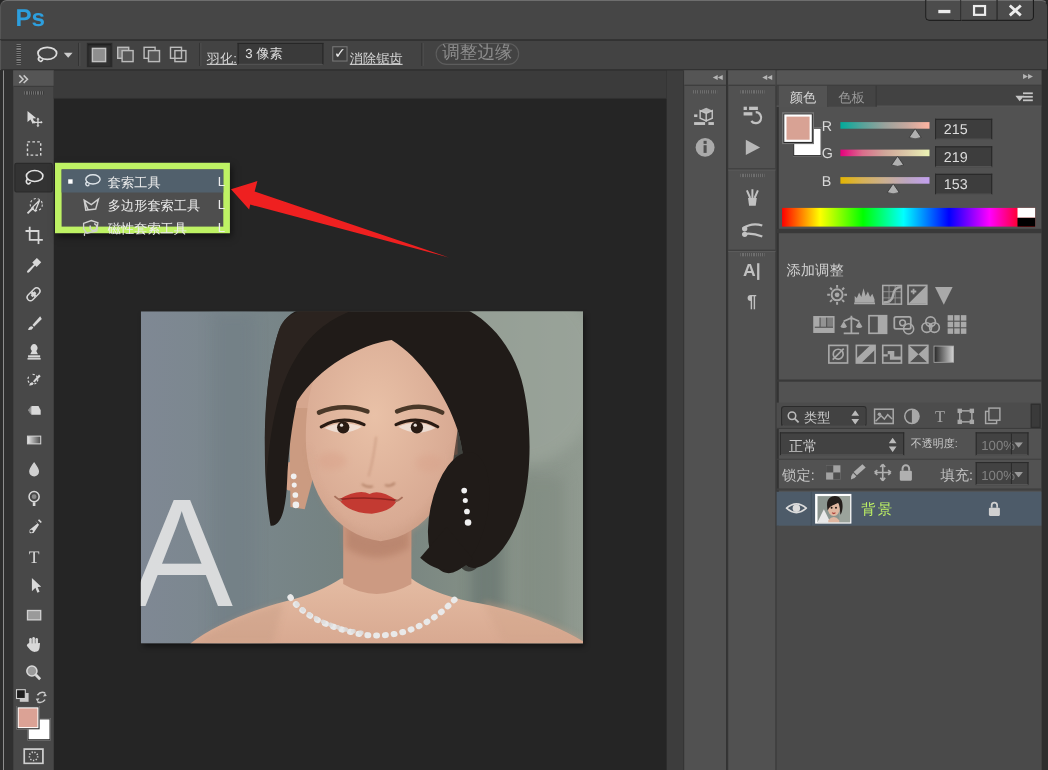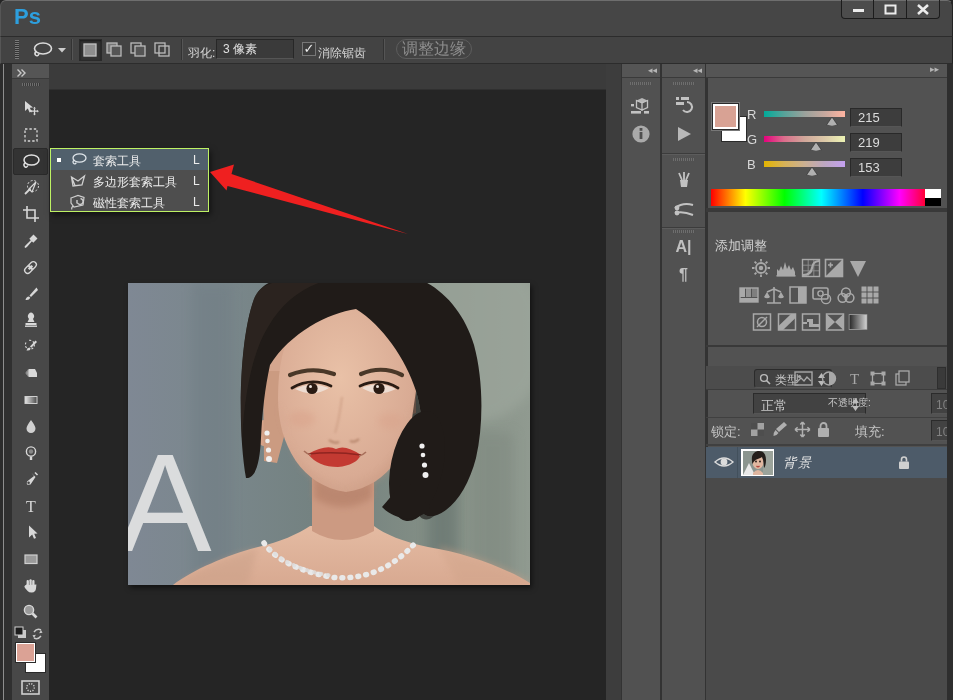--- a/index.html
+++ b/index.html
@@ -25,21 +25,21 @@
 .wbtn:last-child { border-radius:0 0 4px 0; }
 
 
 #optbar { left:0; top:36px; width:953px; height:28px; background:#434343;
   border-top:1px solid #2c2c2c; border-bottom:1px solid #2c2c2c;
   border-left:1px solid #565656; border-right:1px solid #222; }
 .grip { left:15px; top:40px; width:4px; height:19px;
   background:repeating-linear-gradient(to bottom,#7a7a7a 0 1px,#333 1px 2px); }
 .vsep { top:3px; width:1px; height:21px; background:#333;
   box-shadow:1px 0 0 #555; }
-.optlabel { font-size:12px; color:#d6d6d6; }
+.optlabel { font-size:12px; color:#d6d6d6;text-decoration:underline; }
 #featherbox { left:216px; top:39px; width:78px; height:20px; background:#3a3a3a;
   border:1px solid #272727; border-bottom-color:#555; color:#e0e0e0; font-size:12px;
   line-height:18px; padding-left:6px; }
 #cbx { left:302px; top:42px; width:14px; height:14px; background:#3e3e3e;
   border:1px solid #777; color:#eee; font-size:13px; line-height:12px; text-align:center; }
 #refinebtn { left:396px; top:39px; width:76px; height:20px; border:1px solid #5d5d5d;
   border-radius:10px; color:#8d8d8d; font-size:16px; text-align:center; line-height:18px; }
 .modebtn { top:39px; width:23px; height:22px; }
 .modebtn.pressed { background:#323232; border:1px solid #2a2a2a; box-shadow:inset 0 1px 2px #1a1a1a; }
 
@@ -85,21 +85,21 @@
 .ptab { position:absolute; top:0; height:19px; font-size:12px; padding:3px 10px 0;
   color:#9a9a9a; background:#444; border-right:1px solid #383838; }
 .ptab.on { background:#535353; color:#d8d8d8; }
 .pmenu { position:absolute; right:8px; top:5px; width:16px; height:10px; color:#c5c5c5; }
 
 .valbox { position:absolute; background:#3d3d3d; border:1px solid #292929;
   border-bottom-color:#565656; color:#dcdcdc; font-size:13px; padding:1px 0 0 7px; }
 
 
 .l-drop { background:#424242; border:1px solid #2b2b2b; border-bottom-color:#555;
-  color:#c9c9c9; font-size:12px;margin-left:44px; }
+  color:#c9c9c9; font-size:12px; }
 .dis { color:#828282; }
 </style>
 </head>
 <body>
 <div id="app">
 
 <div id="titlebar" class="abs"></div>
 <div id="pslogo" class="abs">Ps</div>
 <div id="winbtns" class="abs">
   <div class="wbtn"><svg width="33" height="19">
@@ -415,21 +415,21 @@
           <circle cx="295" cy="172" r="2.3"></circle>
           <circle cx="296.5" cy="182" r="2.6"></circle>
           <circle cx="297.5" cy="192" r="3"></circle>
         </g>
 
 <path d="M136 260 Q 152 284 202 294 Q 252 300 289 258" stroke="#e9e9e9" stroke-width="5.5" fill="none" stroke-linecap="round" stroke-dasharray="0.8 7.2"></path>
 <path d="M142 266 Q 162 287 206 293" stroke="#dedede" stroke-width="4" fill="none" stroke-linecap="round" stroke-dasharray="0.7 6.5" opacity=".85"></path>
 </svg>
 </div>
 
-<div class="abs" id="ctxmenu" style="left:50px;top:148px;width:159px;height:64px;background:#4e4e4e;border:1px solid #bef264;box-shadow:2px 3px 6px rgba(0,0,0,.5);font-size:12px;color:#ececec">
+<div class="abs" id="ctxmenu" style="left:50px;top:148px;width:159px;height:64px;background:#4e4e4e;border:6px solid #bef264;box-shadow:2px 3px 6px rgba(0,0,0,.5);font-size:12px;color:#ececec">
   <div style="position:relative;height:21px;background:#51606c">
     <span style="position:absolute;left:6px;top:9px;width:4px;height:4px;background:#fff"></span>
     <svg style="position:absolute;left:19px;top:3px" width="18" height="15" viewBox="0 0 18 15">
           <ellipse cx="9.5" cy="6" rx="6.5" ry="4.2" fill="none" stroke="#dfe5ea" stroke-width="1.3"></ellipse>
           <path d="M4.4 8 q-2.2 1.5 -1 3.2 q1.5 1.8 2.8 -.6" fill="none" stroke="#dfe5ea" stroke-width="1.3"></path>
         </svg>
     <span style="position:absolute;left:42px;top:4px;letter-spacing:0px">套索工具</span>
     <span style="position:absolute;left:142px;top:4px">L</span>
   </div>
   <div style="position:relative;height:21px">
@@ -508,20 +508,30 @@
       </div>
   <div class="sdiv" style="margin-top:6px"></div>
       <div class="sgrip" style="margin-top:2px"></div>
   <div class="sicon" style="font-size:16px;font-weight:bold;margin-top:3px">A|</div>
   <div class="sicon" style="font-size:16px;font-weight:bold;margin-top:6px">¶</div>
 </div>
 
 <div id="rightpanel" class="abs"></div>
 <div id="rphead" class="abs">▸▸</div>
 <div id="colorpanel" class="abs" style="left:706px;top:78px;width:241px;height:130px">
+  <div class="ptabrow" style="top:0">
+    <div class="ptab on" style="left:2px">颜色</div>
+    <div class="ptab" style="left:46px">色板</div>
+    <svg class="pmenu" width="16" height="10">
+          <path d="M0 5 l5-4 v8 Z" fill="#c5c5c5" transform="rotate(-90 4 5)"></path>
+          <rect x="7" y="1" width="9" height="1.6" fill="#c5c5c5"></rect>
+          <rect x="7" y="4.2" width="9" height="1.6" fill="#c5c5c5"></rect>
+          <rect x="7" y="7.4" width="9" height="1.6" fill="#c5c5c5"></rect>
+        </svg>
+  </div>
   <div class="abs" style="left:15px;top:38px;width:26px;height:26px;background:#fff;border:1px solid #2a2a2a"></div>
   <div class="abs" style="left:6px;top:25px;width:27px;height:27px;background:#fff;border:1px solid #2a2a2a;box-shadow:0 0 0 1px #777"></div>
   <div class="abs" style="left:9px;top:28px;width:21px;height:21px;background:#d8a294"></div>
   <div class="abs" style="left:41px;top:29px;color:#d8d8d8;font-size:13px">R</div>
   <div class="abs" style="left:58px;top:33px;width:81px;height:6px;background:linear-gradient(to right,#00ab9a,#57a39a,#9aa29c,#c7a89e,#ffb4a1)"></div>
   <svg class="abs" style="left:120px;top:39px" width="12" height="9">
         <path d="M6 0 L11.5 8 Q6 10.5 0.5 8 Z" fill="#b0b0b0" stroke="#333" stroke-width=".7"></path>
       </svg>
   <div class="valbox" style="left:144px;top:30px;width:52px;height:19px">215</div>
   <div class="abs" style="left:41px;top:54px;color:#d8d8d8;font-size:13px">G</div>
@@ -734,21 +744,21 @@
         <rect x="20" y="0" width="10" height="24" fill="#9ba39b"></rect>
         <path d="M0 24 L6 12 L12 24 Z" fill="#e8e8e8"></path>
         <ellipse cx="15" cy="11" rx="5.5" ry="7" fill="#e0b7a0"></ellipse>
         <path d="M9 10 C8 3 12 0 16 0 C21 0 23 4 23 9 C23 13 22 16 21 17 C20.5 14 21 10 19 6 C16 8 12 8 10 12 C9.5 14 9 12 9 10 Z" fill="#241e1b"></path>
         <path d="M10 22 Q15 16 20 22 L20 24 L10 24 Z" fill="#dfb6a0"></path>
         <circle cx="13" cy="10.5" r="0.9" fill="#241812"></circle>
             <circle cx="17" cy="10.5" r="0.9" fill="#241812"></circle>
         <path d="M13.5 15 Q15 16.5 16.5 15" stroke="#b04038" stroke-width="1.2" fill="none"></path>
       </svg>
     </div>
-    <span style="position:absolute;left:77px;top:7px;color:#e5e5e5;font-size:13px;font-style:italic;letter-spacing:2px">背景</span>
+    <span style="position:absolute;left:77px;top:7px;color:#bef264;font-size:13px;letter-spacing:2px">背景</span>
     <svg style="position:absolute;left:191px;top:8px" width="14" height="15">
           <rect x="2" y="6.5" width="10" height="7.5" rx="1" fill="#d0d0d0"></rect>
           <path d="M4.5 6.5 V4.5 a2.5 2.5 0 0 1 5 0 V6.5" fill="none" stroke="#d0d0d0" stroke-width="1.6"></path>
         </svg>
   </div>
   <div class="abs" style="left:0;top:131px;width:241px;height:222px;background:#4a4a4a"></div>
 </div>
 <div id="rightedge" class="abs"></div>
 
 </div>

